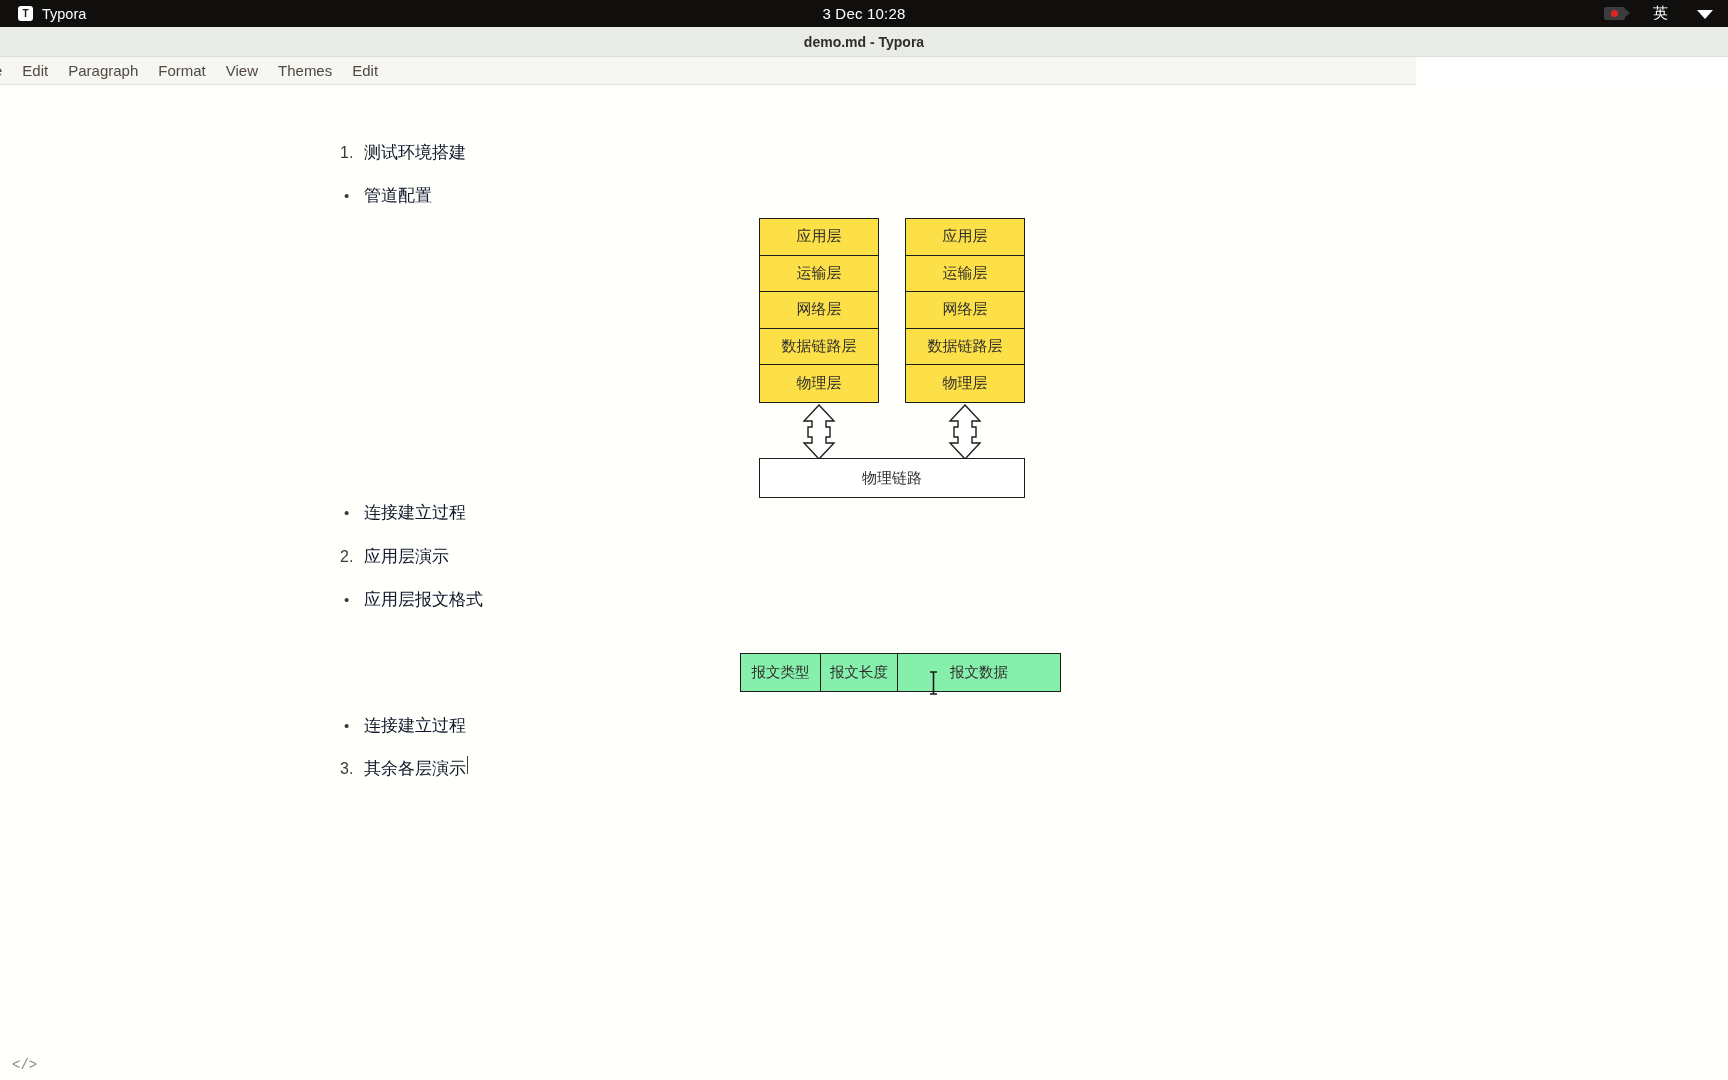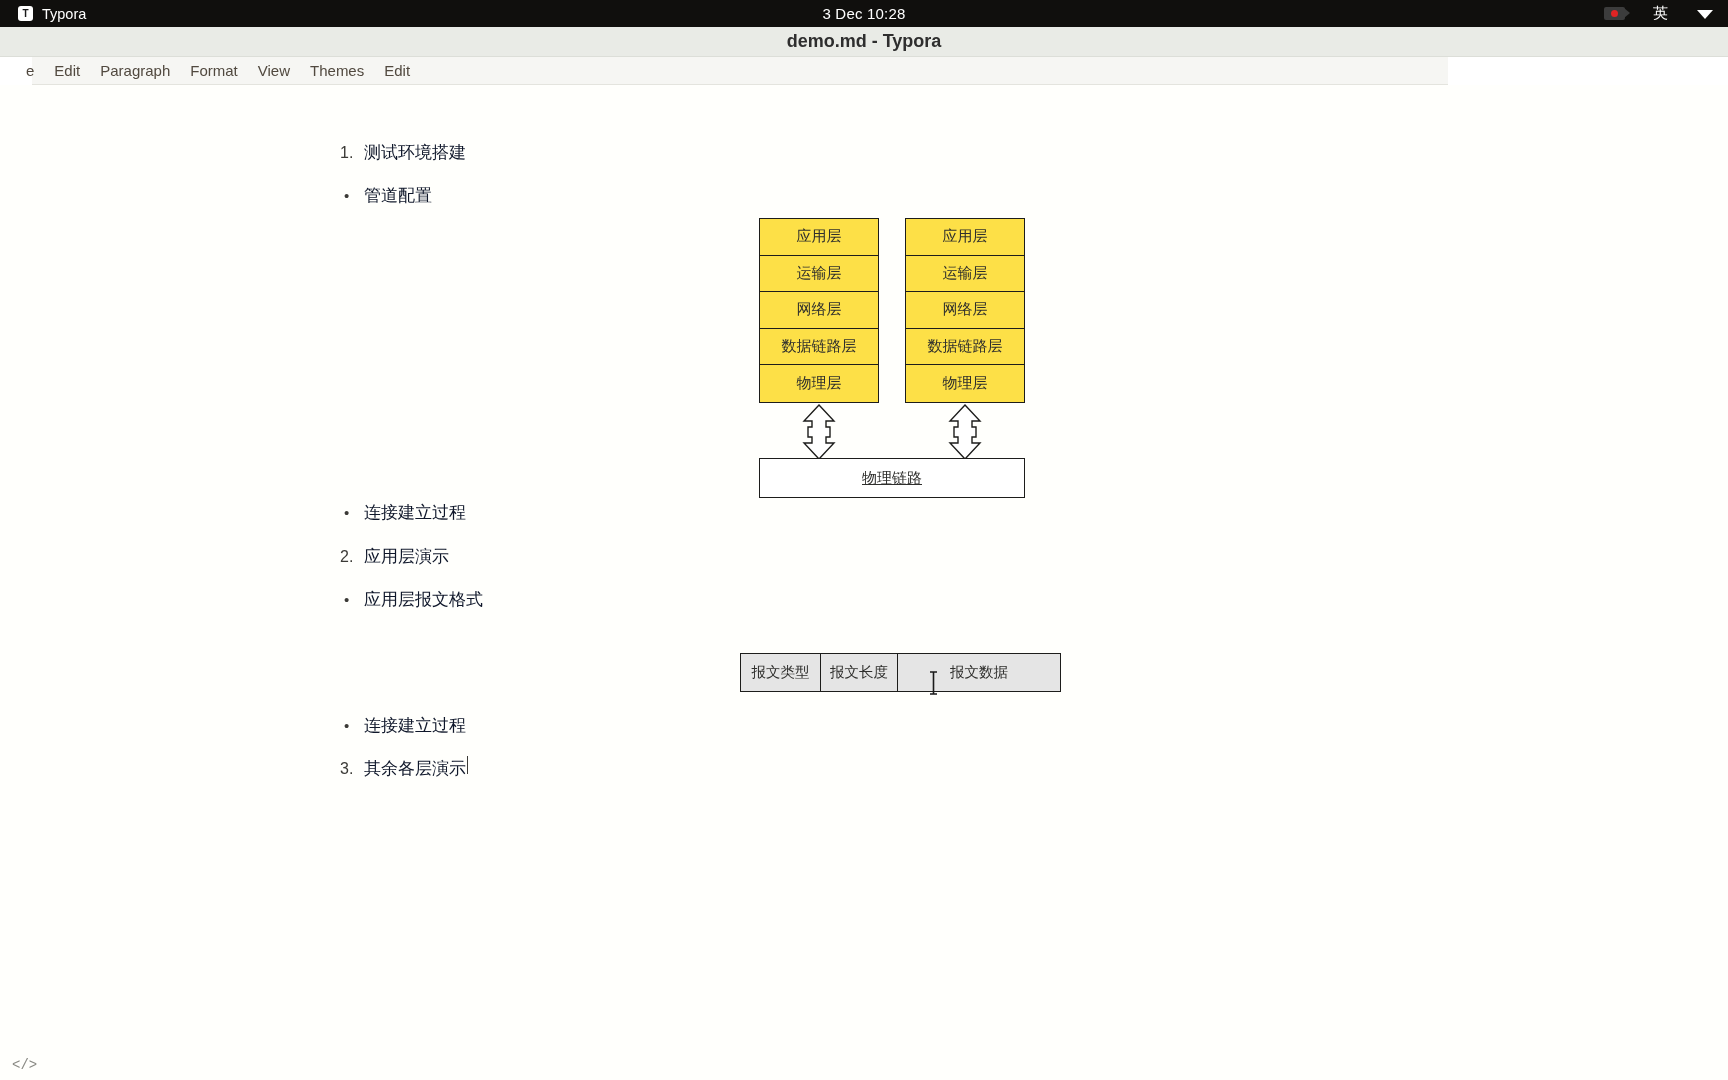--- a/index.html
+++ b/index.html
@@ -59,32 +59,31 @@
 
   
   #title-bar {
     position: absolute; top: 27px; left: 0;
     width: 1728px; height: 30px;
     background: #e9ebe6;
     border-bottom: 1px solid #dcded8;
     display: flex; align-items: center; justify-content: center;
   }
   #doc-title {
-    font-size: 18px; font-weight: bold; color: #2e2e2e;
+    font-size: 14px; font-weight: bold; color: #2e2e2e;
   }
 
   
   #menu-bar {
     position: absolute; top: 57px; left: 0;
     width: 1416px; height: 28px;
     background: #f6f6f3;
     border-bottom: 1px solid #e4e4de;
     display: flex; align-items: center;
     padding-left: 0;
-    margin-left: 32px;
   }
   .menu-item {
     font-size: 15px; color: #51493f;
     padding: 3px 10px; cursor: default;
     white-space: nowrap;
   }
   .menu-item:first-child { padding-left: 0; margin-left: -6px; }
 
   
   #editor {
@@ -153,34 +152,34 @@
   #arrow-left  { left: 462px; }
   #arrow-right { left: 608px; }
 
   #link-bar {
     position: absolute;
     left: 419px; top: 240px;
     width: 266px; height: 40px;
     border: 1.4px solid #1d1d1b;
     background: #ffffff;
     display: flex; align-items: center; justify-content: center;
-    font-size: 15px; color: #2f2f2d; text-decoration: underline;
+    font-size: 15px; color: #2f2f2d;
   }
 
   
   #packet-figure {
     position: relative;
     height: 60px; width: 1060px;
     margin-top: 40px;
   }
   #packet-table {
     position: absolute; left: 400px; top: 0;
     display: flex;
     border: 1.4px solid #1d1d1b;
-    background: #e5e5e5;
+    background: #86efac;
   }
   .pk-cell {
     height: 37px;
     border-right: 1.4px solid #1d1d1b;
     display: flex; align-items: center; justify-content: center;
     font-size: 14.5px; color: #2f2f2d;
   }
   .pk-cell:last-child { border-right: none; }
   .pk-w1 { width: 80px; }
   .pk-w2 { width: 77px; }

